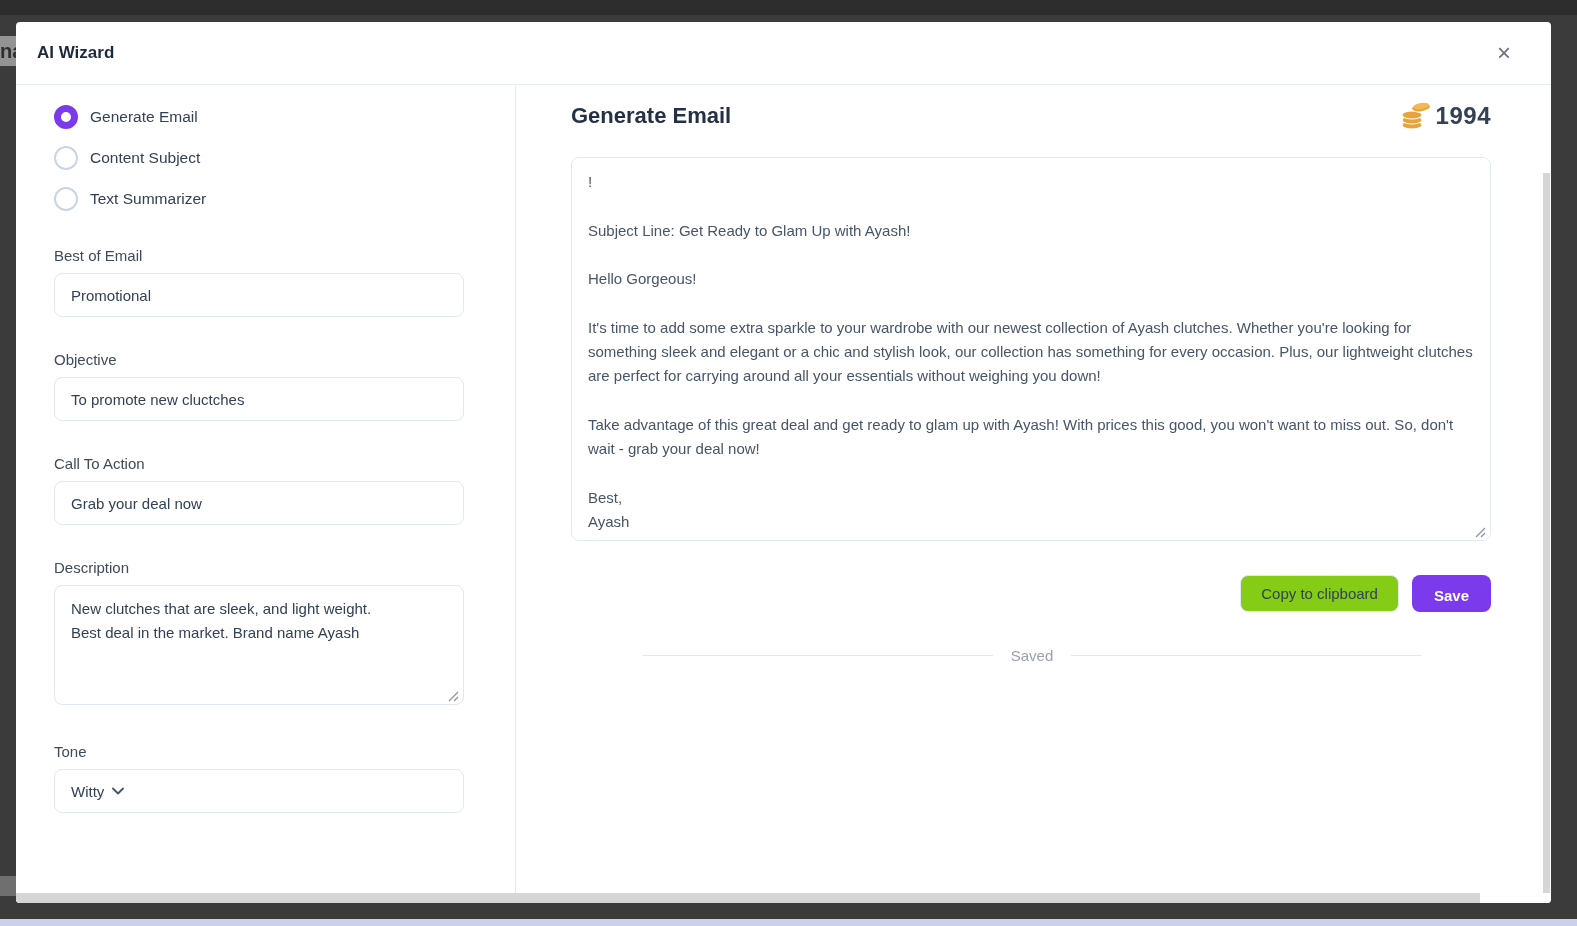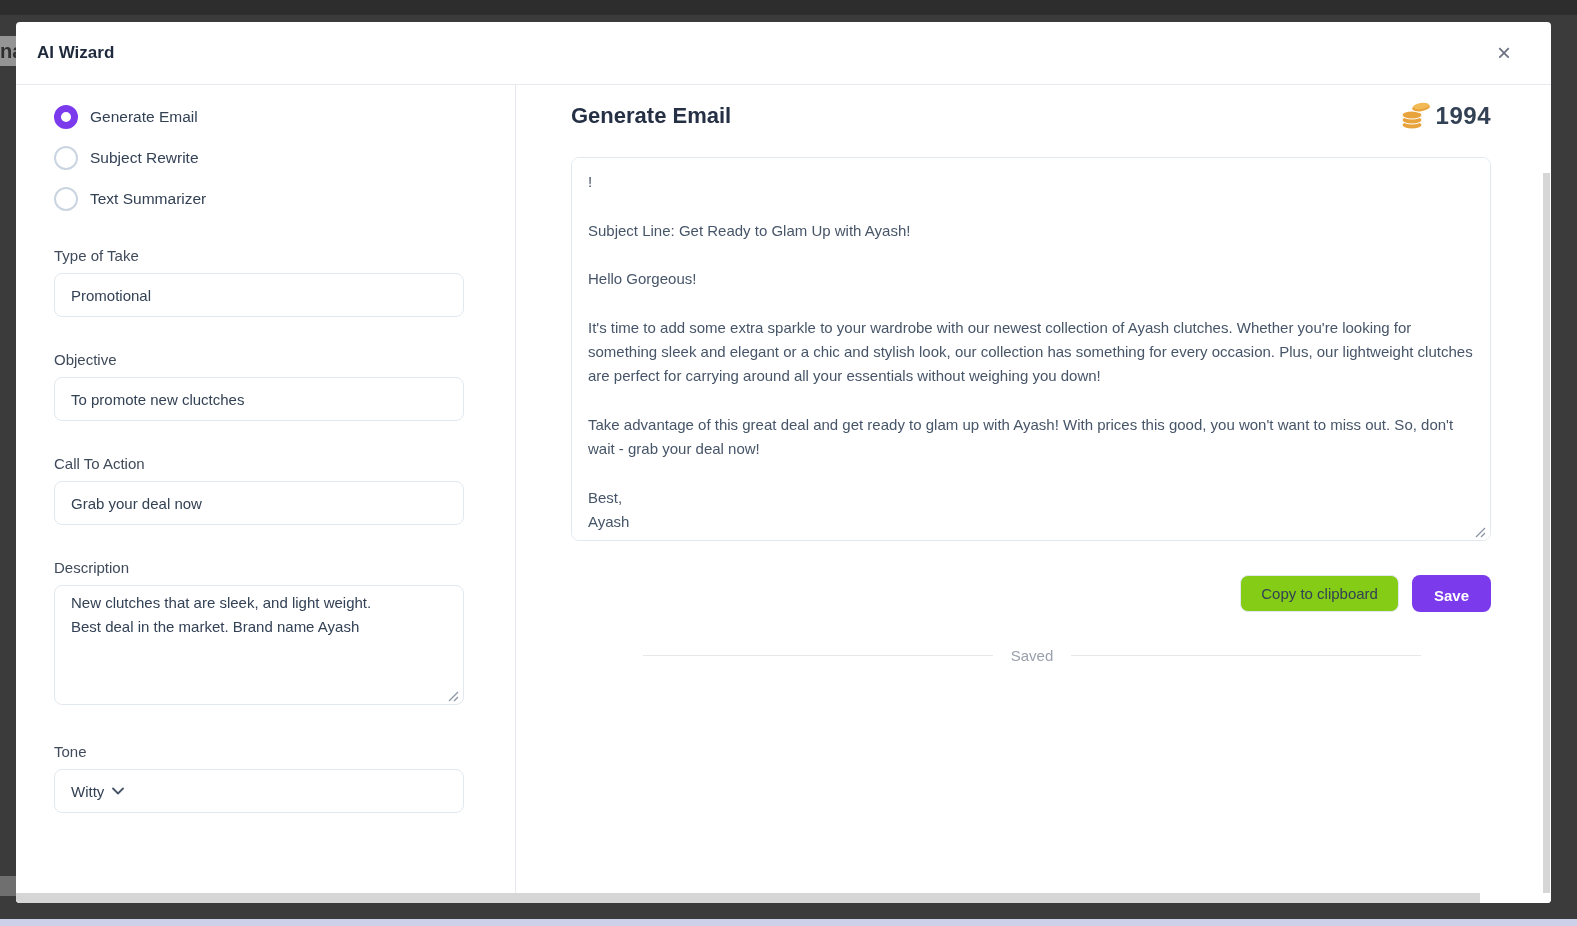--- a/index.html
+++ b/index.html
@@ -34,21 +34,21 @@
   .radio-label { font-size:15.5px; color:#334155; }
 
   .field { margin-top:34px; }
   .field:first-of-type { margin-top:37px; }
   .field-label { font-size:15px; color:#3f4a5a; margin-bottom:9px; }
   .text-input { width:410px; height:44px; border:1px solid #e2e8f0; border-radius:8px;
     padding:4px 16px; font-size:15px; color:#334155; font-family:"Liberation Sans", sans-serif;
     outline:none; background:#fff; }
   .ta-wrap { position:relative; width:410px; }
   .desc-textarea { width:410px; height:120px; border:1px solid #e2e8f0; border-radius:8px;
-    padding:5px 16px; font-size:15px; color:#334155; line-height:24px; resize:none;
+    padding:11px 16px; font-size:15px; color:#334155; line-height:24px; resize:none;
     font-family:"Liberation Sans", sans-serif; outline:none; }
   .select-box { width:410px; height:44px; border:1px solid #e2e8f0; border-radius:8px;
     padding:0 16px; display:flex; align-items:center; gap:8px; font-size:15px; color:#334155;
     background:#fff; cursor:pointer; }
 
   
   .right-col { flex:1; padding:16px 60px 0 55px; min-width:0; }
   .right-head { display:flex; align-items:center; justify-content:space-between; }
   .right-title { font-size:22px; font-weight:700; color:#253045; }
   .credits { display:flex; align-items:center; gap:4px; }
@@ -94,30 +94,30 @@
   <div class="modal-body">
 
     <div class="left-col">
       <div class="radio-group">
         <div class="radio-item">
           <span class="radio-circle selected"></span>
           <span class="radio-label">Generate Email</span>
         </div>
         <div class="radio-item">
           <span class="radio-circle"></span>
-          <span class="radio-label">Subject Rewrite</span>
+          <span class="radio-label">Content Subject</span>
         </div>
         <div class="radio-item">
           <span class="radio-circle"></span>
           <span class="radio-label">Text Summarizer</span>
         </div>
       </div>
 
       <div class="field">
-        <div class="field-label">Type of Take</div>
+        <div class="field-label">Best of Email</div>
         <input class="text-input" type="text" value="Promotional" style="">
       </div>
 
 
       <div class="field">
         <div class="field-label">Objective</div>
         <input class="text-input" type="text" value="To promote new cluctches" style="">
       </div>
 
       <div class="field">

